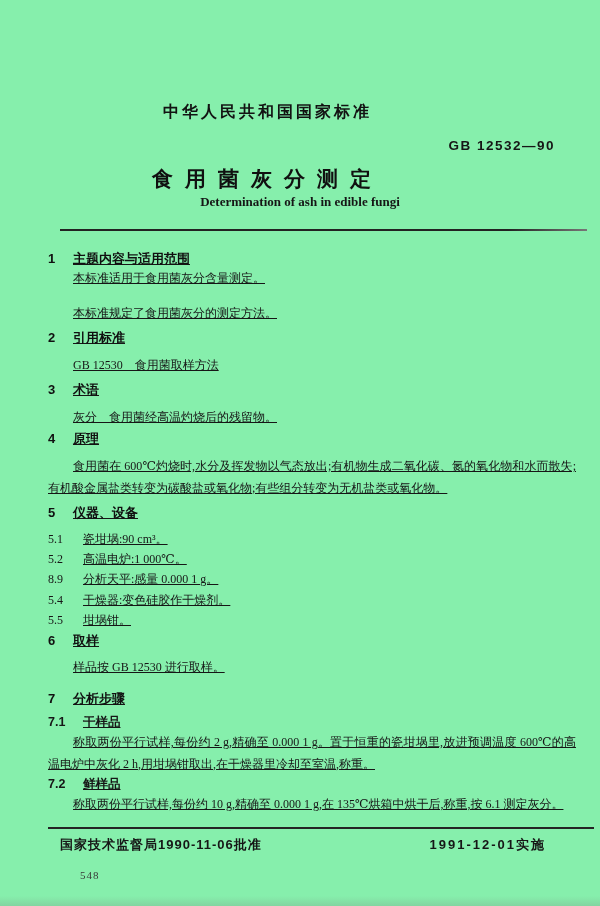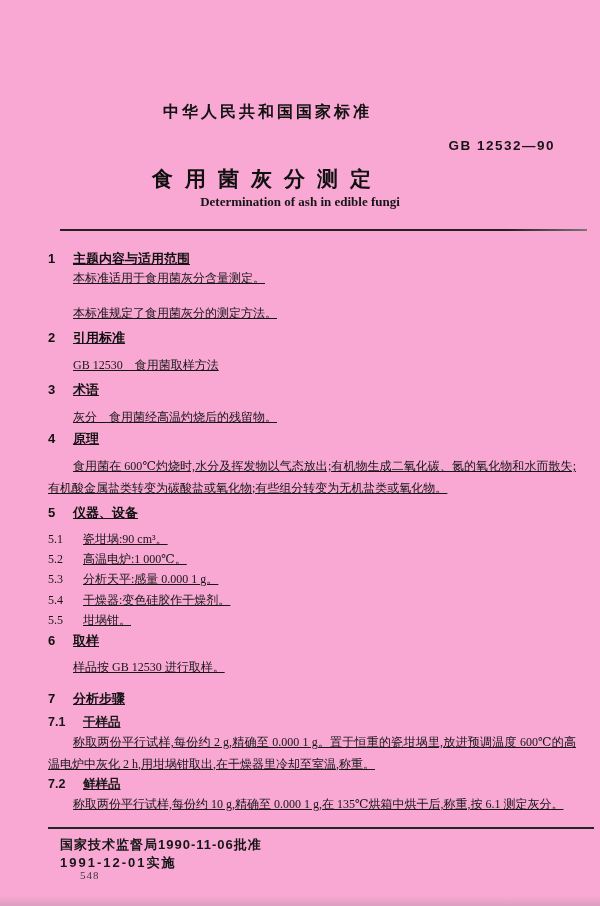--- a/index.html
+++ b/index.html
@@ -4,21 +4,21 @@
 <style>
   html, body { margin: 0; padding: 0; }
   body {
     width: 600px; height: 906px;
     background: #ffffff;
     position: relative;
     overflow: hidden;
     color: #161616;
     font-family: "Liberation Serif", "DejaVu Serif", serif;
   }
-  .page { position: absolute; inset: 0; background: #f9a8d4; }
+  .page { position: absolute; inset: 0; background: #86efac; }
 
   
   .hdr-org {
     position: absolute; top: 102px; left: 60px; width: 415px;
     text-align: center;
     font-family: "Liberation Sans", "DejaVu Sans", sans-serif;
     font-weight: bold; font-size: 16px; letter-spacing: 3px;
     color: #121212;
   }
   .hdr-no {
@@ -72,21 +72,21 @@
 
   
   .rule-foot {
     position: absolute; top: 827px; left: 48px; width: 546px; height: 2px;
     background: #242424;
   }
   .foot-row {
     position: absolute; top: 836px; left: 60px; width: 486px;
     display: flex; justify-content: space-between; align-items: baseline;
     font-family: "Liberation Sans", "DejaVu Sans", sans-serif;
-    font-weight: bold; font-size: 13px; flex-direction: column;
+    font-weight: bold; font-size: 13px;
   }
   .foot-left { letter-spacing: 1px; }
   .foot-right { letter-spacing: 2px; }
   .page-num {
     position: absolute; top: 869px; left: 80px;
     font-size: 11px; letter-spacing: 1px; color: #3a3a3a; text-align: right;
   }
   .scan-shadow {
     position: absolute; bottom: 0; left: 0; width: 100%; height: 10px;
     background: linear-gradient(to bottom, rgba(120,120,120,0), rgba(120,120,120,0.22));
@@ -130,21 +130,21 @@
       <span class="sec-num">5</span><span>仪器、设备</span>
     </div>
     <div class="mt8">
       <div class="item">
         <span class="item-num">5.1</span><span>瓷坩埚:90 cm³。</span>
       </div>
       <div class="item">
         <span class="item-num">5.2</span><span>高温电炉:1 000℃。</span>
       </div>
       <div class="item">
-        <span class="item-num">5.3</span><span>分析天平:感量 0.000 1 g。</span>
+        <span class="item-num">8.9</span><span>分析天平:感量 0.000 1 g。</span>
       </div>
       <div class="item">
         <span class="item-num">5.4</span><span>干燥器:变色硅胶作干燥剂。</span>
       </div>
       <div class="item">
         <span class="item-num">5.5</span><span>坩埚钳。</span>
       </div>
     </div>
 
     <div class="sec-head mt2">

